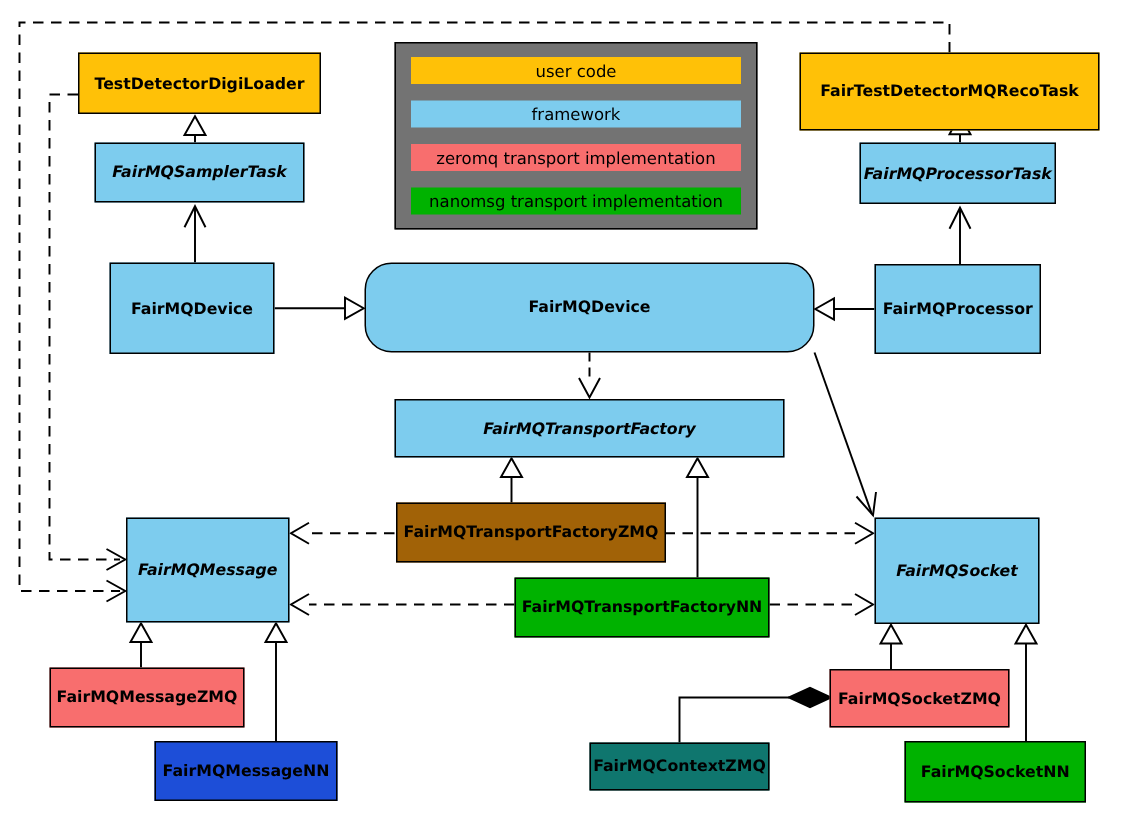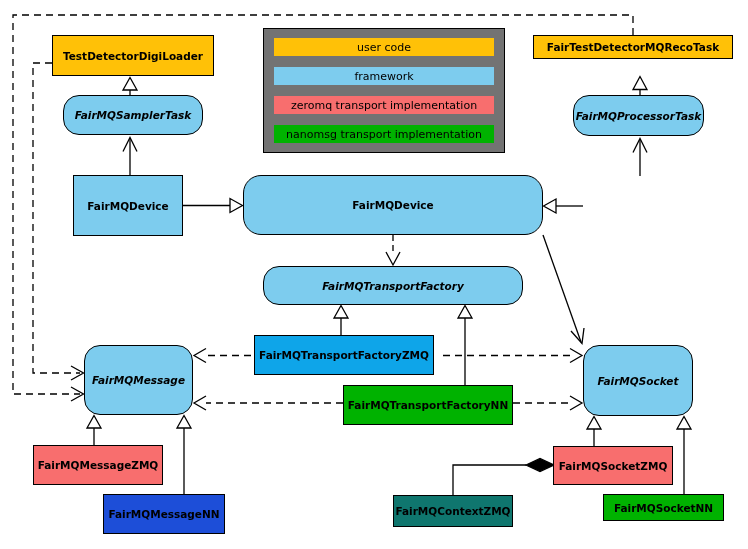--- a/index.html
+++ b/index.html
@@ -6,21 +6,21 @@
   .canvas{
     position:relative;width:748px;height:549px;background:#fff;overflow:hidden;
     font-family:"DejaVu Sans","Liberation Sans",sans-serif;
   }
   .edges{position:absolute;left:0;top:0;width:748px;height:549px;}
   .node{
     position:absolute;box-sizing:border-box;border:1.5px solid #000;
     display:flex;align-items:center;justify-content:center;
     font-size:10.5px;font-weight:bold;color:#000;white-space:nowrap;text-align:center;
   }
-  .abstract{font-style:italic;border-radius:16px;}
+  .abstract{font-style:italic;}
   .legend{
     position:absolute;box-sizing:border-box;border:1.5px solid #000;background:#737373;
   }
   .legend-bar{
     position:absolute;left:10px;width:220px;height:18px;
     display:flex;align-items:center;justify-content:center;
     font-size:11px;font-weight:normal;color:#000;white-space:nowrap;
   }
 </style>
 </head>
@@ -100,40 +100,41 @@
     <div class="legend-bar" style="top: 67px; background-color: rgb(248, 110, 110);">zeromq transport implementation</div>
     <div class="legend-bar" style="top: 96px; background-color: rgb(0, 178, 0);">nanomsg transport implementation</div>
   </div>
 
   <div class="node" style="left: 52px; top: 35px; width: 162px; height: 41px; background-color: rgb(255, 193, 7);">TestDetectorDigiLoader</div>
 
   <div class="node abstract" style="left: 63px; top: 95px; width: 140px; height: 40px; background-color: rgb(125, 204, 238);">FairMQSamplerTask</div>
 
   <div class="node" style="left: 73px; top: 175px; width: 110px; height: 61px; background-color: rgb(125, 204, 238);">FairMQDevice</div>
 
-  <div class="node" style="left: 533px; top: 35px; width: 200px; height: 24px; background-color: rgb(255, 193, 7);">FairTestDetectorMQRecoTask</div>
+  <div class="node" style="left: 533px; top: 35px; width: 200px; height: 52px; background-color: rgb(255, 193, 7);">FairTestDetectorMQRecoTask</div>
 
   <div class="node abstract" style="left: 573px; top: 95px; width: 131px; height: 41px; background-color: rgb(125, 204, 238);">FairMQProcessorTask</div>
 
+  <div class="node" style="left: 583px; top: 176px; width: 111px; height: 60px; background-color: rgb(125, 204, 238);">FairMQProcessor</div>
 
   <div class="node" style="left: 243px; top: 175px; width: 300px; height: 60px; background-color: rgb(125, 204, 238); border-radius: 18px;">FairMQDevice</div>
 
   <div class="node abstract" style="left: 263px; top: 266px; width: 260px; height: 39px; background-color: rgb(125, 204, 238);">FairMQTransportFactory</div>
 
-  <div class="node" style="left: 254px; top: 335px; width: 180px; height: 40px; background-color: #0ea5e9;">FairMQTransportFactoryZMQ</div>
+  <div class="node" style="left: 264px; top: 335px; width: 180px; height: 40px; background-color: #a16207;">FairMQTransportFactoryZMQ</div>
 
   <div class="node" style="left: 343px; top: 385px; width: 170px; height: 40px; background-color: rgb(0, 178, 0);">FairMQTransportFactoryNN</div>
 
   <div class="node abstract" style="left: 84px; top: 345px; width: 109px; height: 70px; background-color: rgb(125, 204, 238);">FairMQMessage</div>
 
   <div class="node abstract" style="left: 583px; top: 345px; width: 110px; height: 71px; background-color: rgb(125, 204, 238);">FairMQSocket</div>
 
   <div class="node" style="left: 33px; top: 445px; width: 130px; height: 40px; background-color: rgb(248, 110, 110);">FairMQMessageZMQ</div>
 
   <div class="node" style="left: 103px; top: 494px; width: 122px; height: 40px; background-color: #1d4ed8;">FairMQMessageNN</div>
 
   <div class="node" style="left: 553px; top: 446px; width: 120px; height: 39px; background-color: rgb(248, 110, 110);">FairMQSocketZMQ</div>
 
-  <div class="node" style="left: 603px; top: 494px; width: 121px; height: 27px; background-color: rgb(0, 178, 0);">FairMQSocketNN</div>
+  <div class="node" style="left: 603px; top: 494px; width: 121px; height: 41px; background-color: rgb(0, 178, 0);">FairMQSocketNN</div>
 
   <div class="node" style="left: 393px; top: 495px; width: 120px; height: 32px; background-color: #0f766e;">FairMQContextZMQ</div>
 
 </div>
 
 </body></html>

